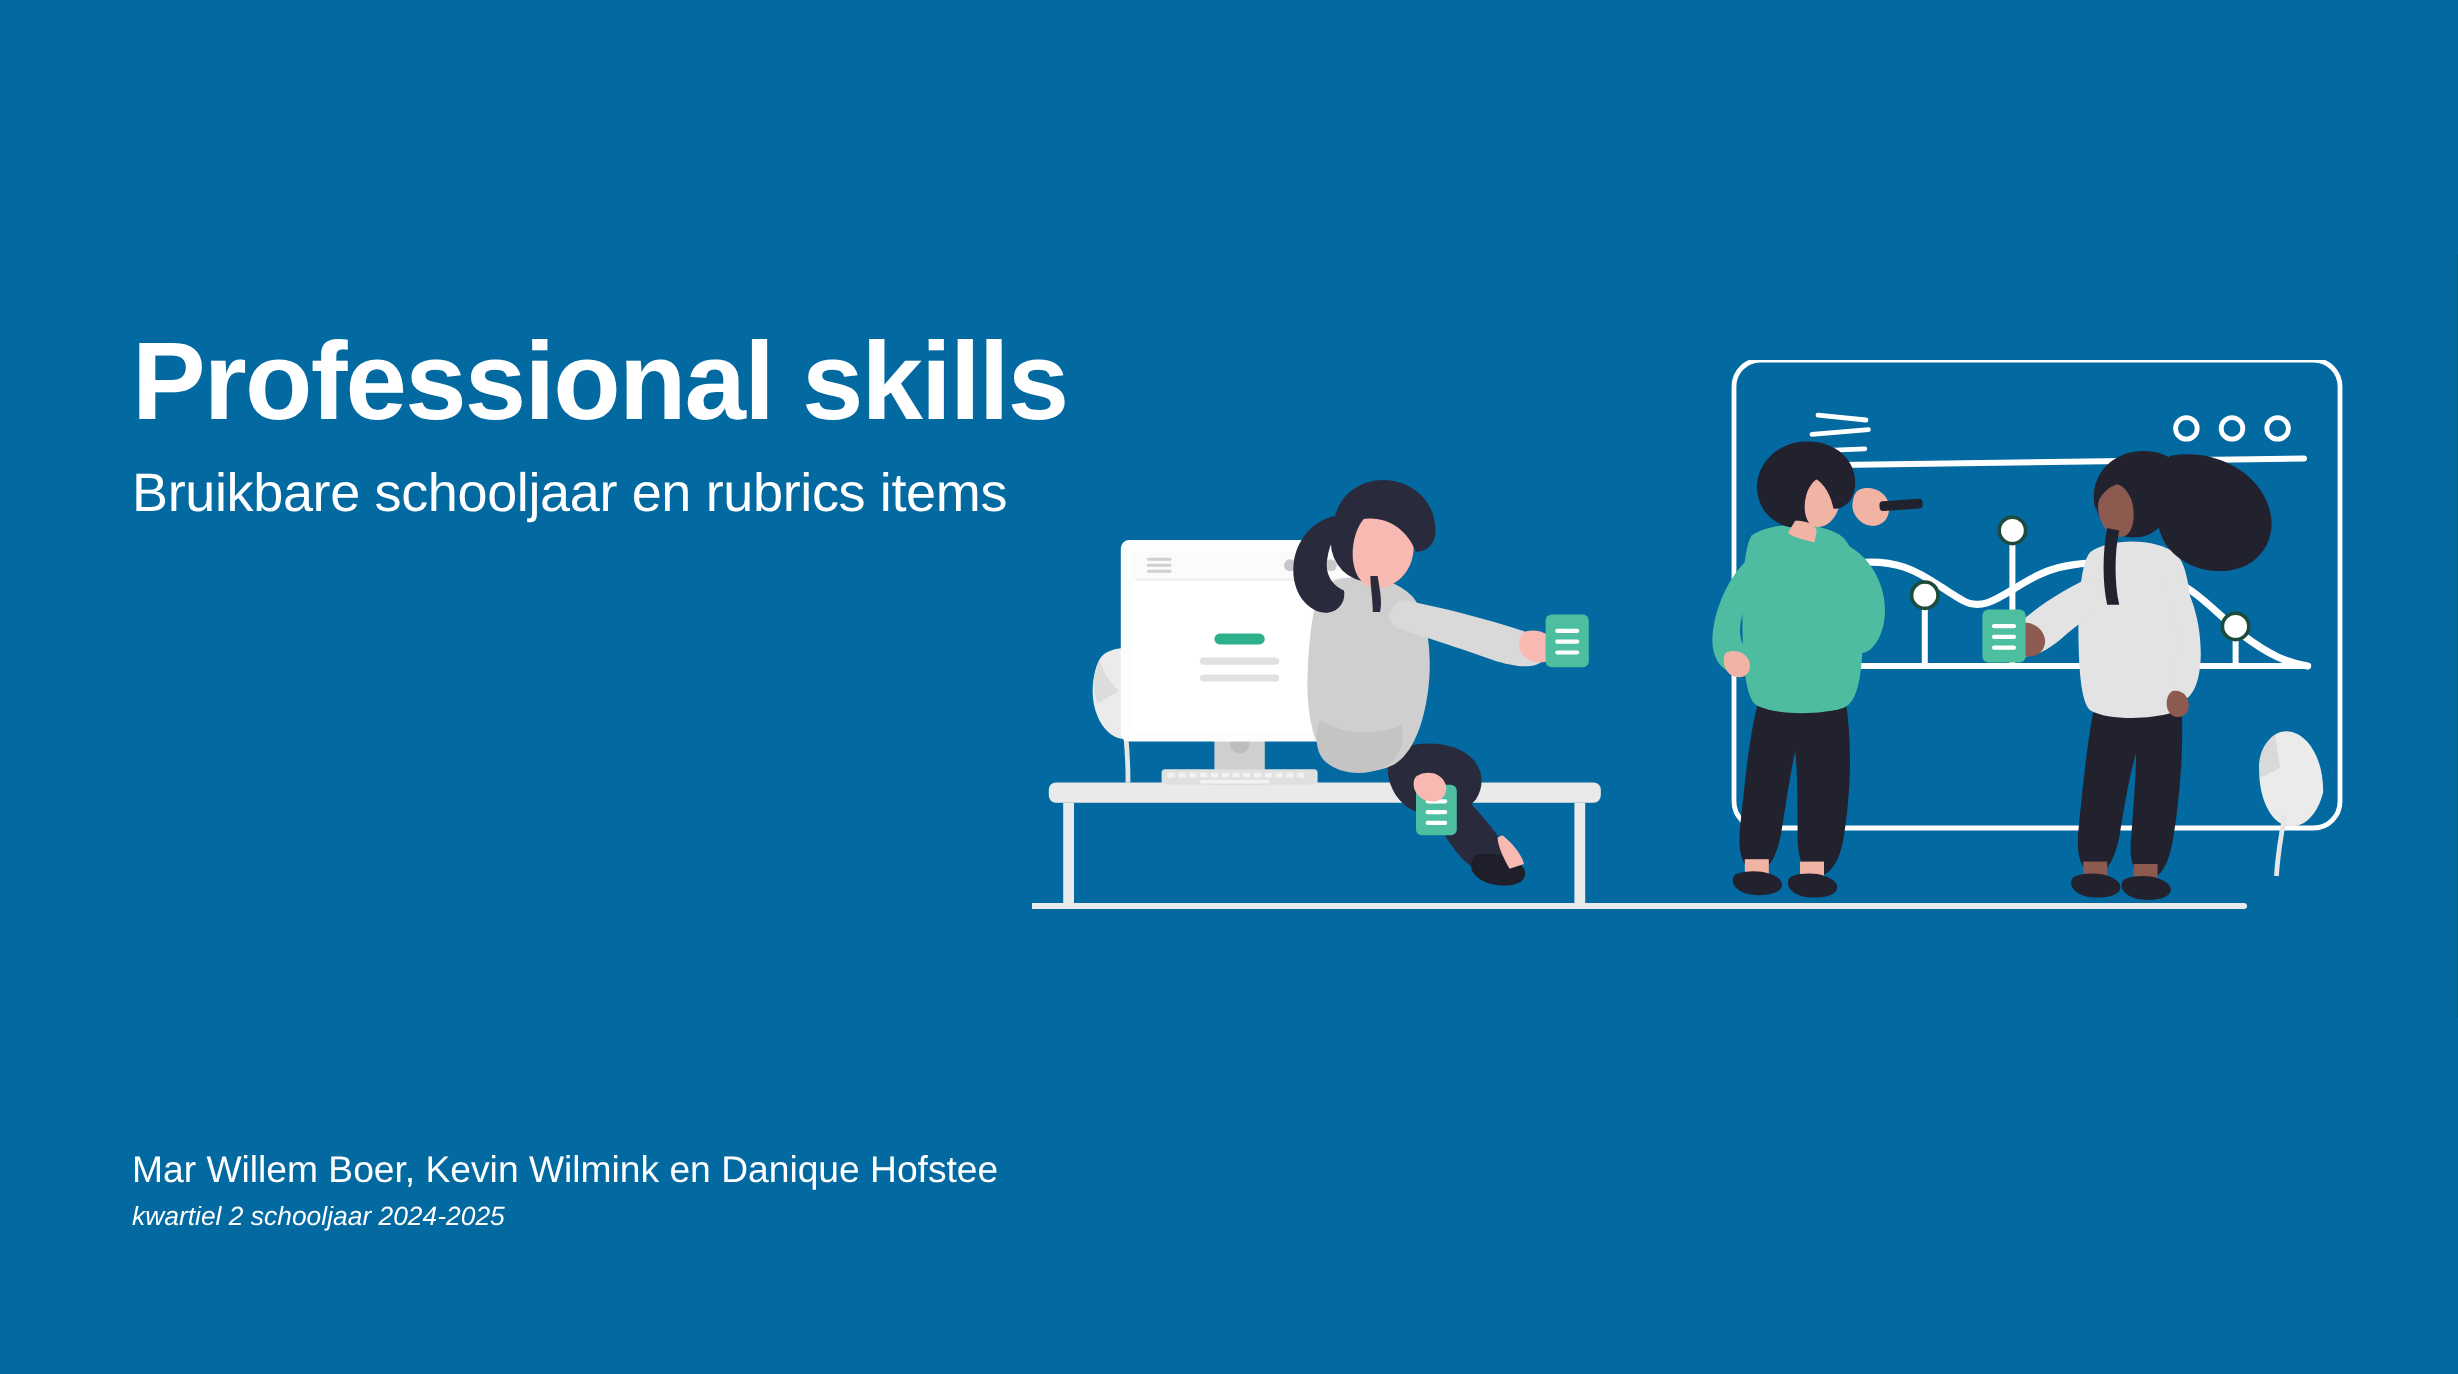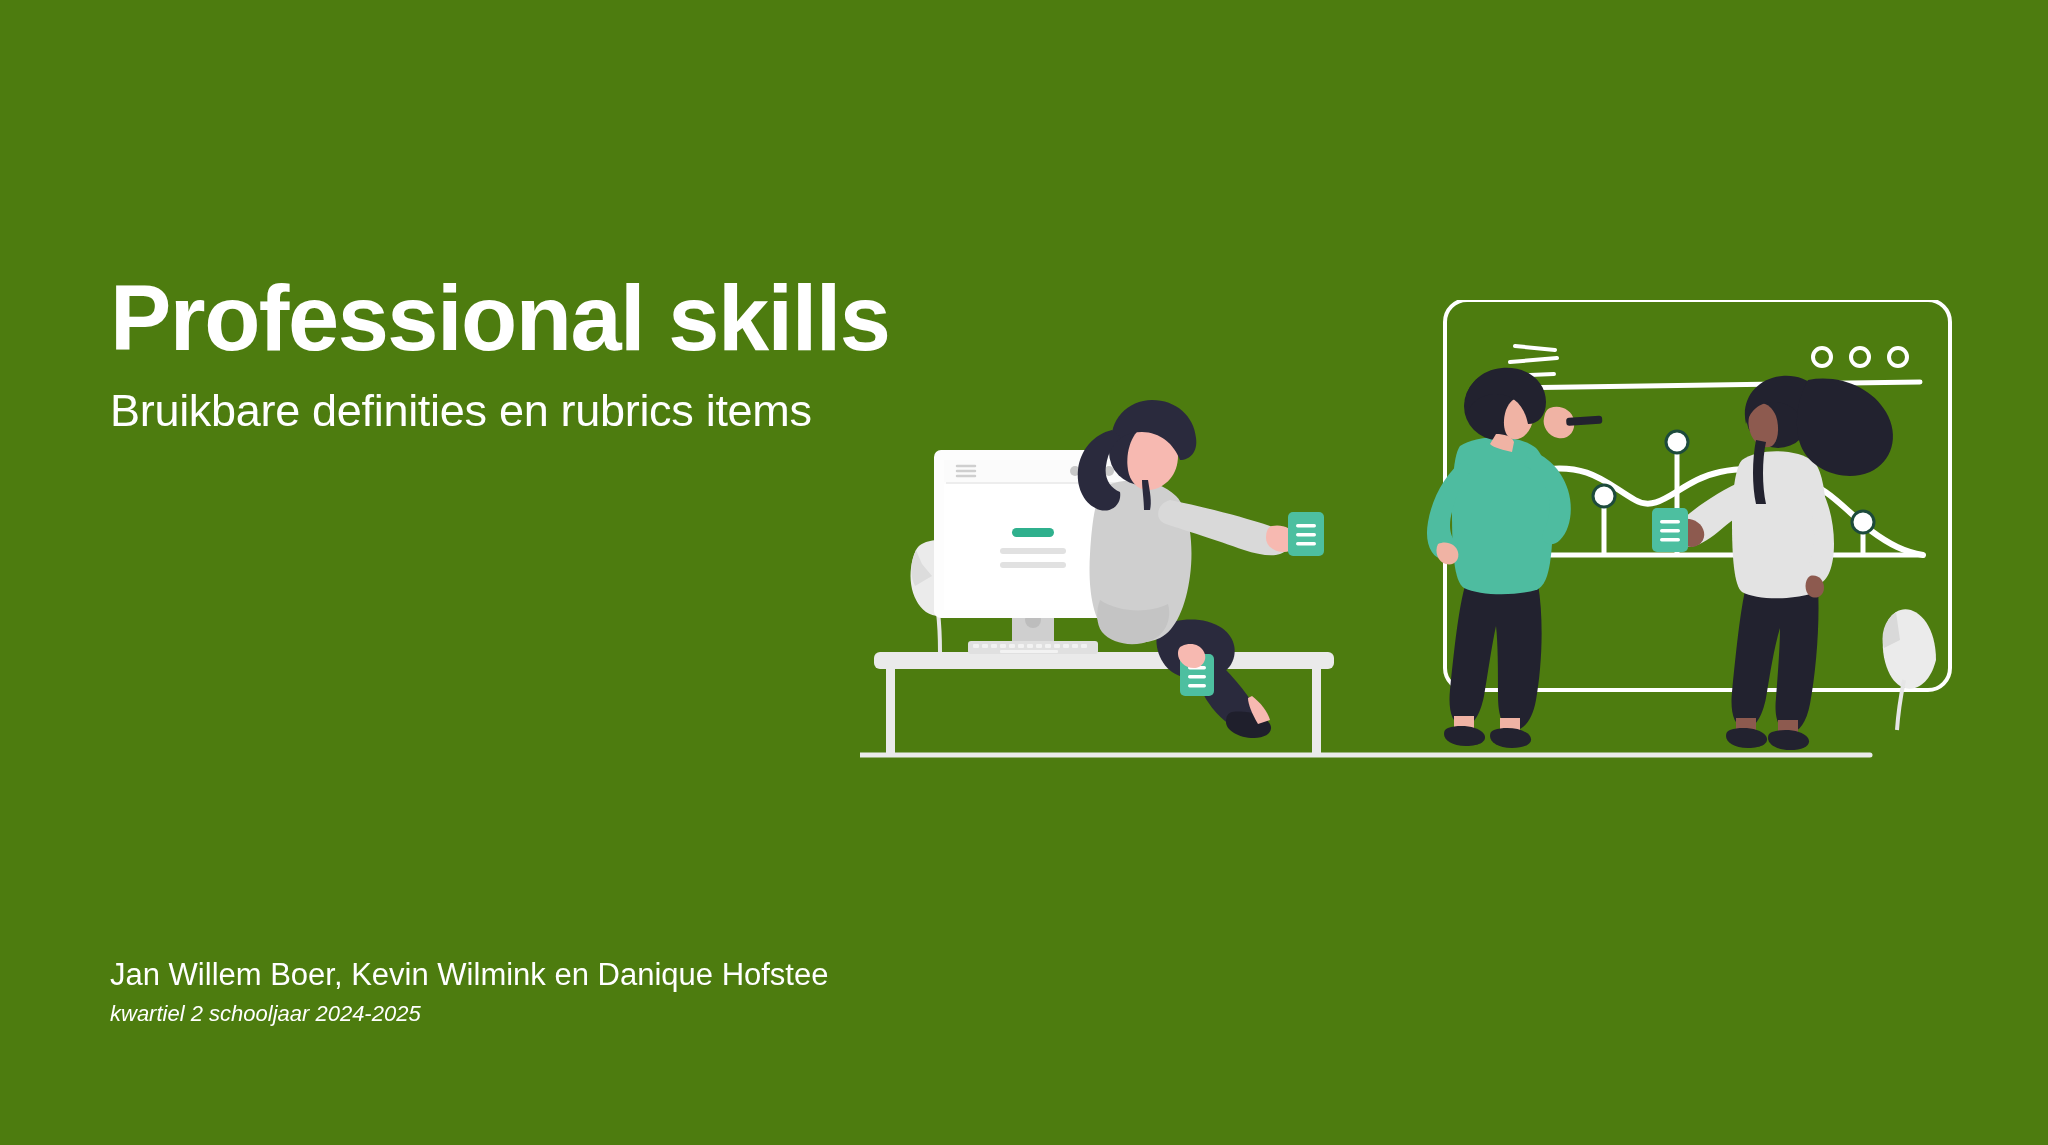--- a/index.html
+++ b/index.html
@@ -12,21 +12,21 @@
 
   body {
     background: #1d4b3c;
     font-family: "Liberation Sans", sans-serif;
     position: relative;
   }
 
   #slide {
     position: absolute;
     inset: 0;
-    background: #4d7c0f;
+    background: #0369a1;
     overflow: hidden;
   }
 
   
   #text-block {
     position: absolute;
     left: 110px;
     top: 272px;
     width: 1000px;
   }
@@ -85,25 +85,25 @@
   }
   #illustration svg { display: block; width: 100%; height: 100%; }
 </style>
 </head>
 <body>
 
 <div id="slide">
 
   <div id="text-block">
     <div id="slide-title">Professional skills</div>
-    <div id="slide-subtitle">Bruikbare definities en rubrics items</div>
+    <div id="slide-subtitle">Bruikbare schooljaar en rubrics items</div>
   </div>
 
   <div id="author-block">
-    <div id="author-names">Jan Willem Boer, Kevin Wilmink en Danique Hofstee</div>
+    <div id="author-names">Mar Willem Boer, Kevin Wilmink en Danique Hofstee</div>
     <div id="author-term">kwartiel 2 schooljaar 2024-2025</div>
   </div>
 
   <div id="illustration">
     <svg viewBox="0 0 1140 600" xmlns="http://www.w3.org/2000/svg">
 
       <g>
         <rect x="585" y="0" width="505" height="390" rx="22" ry="22" fill="none" stroke="#ffffff" stroke-width="4"></rect>
 
         <g stroke="#ffffff" stroke-width="4" stroke-linecap="round">

